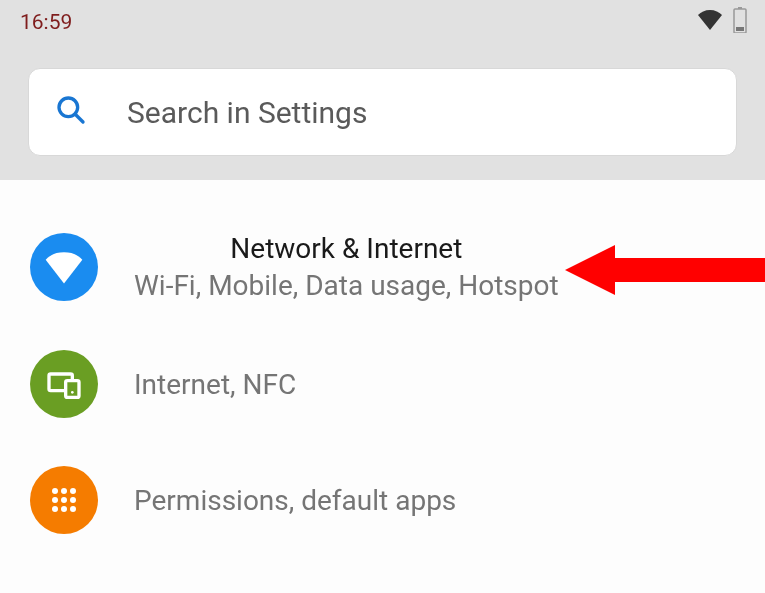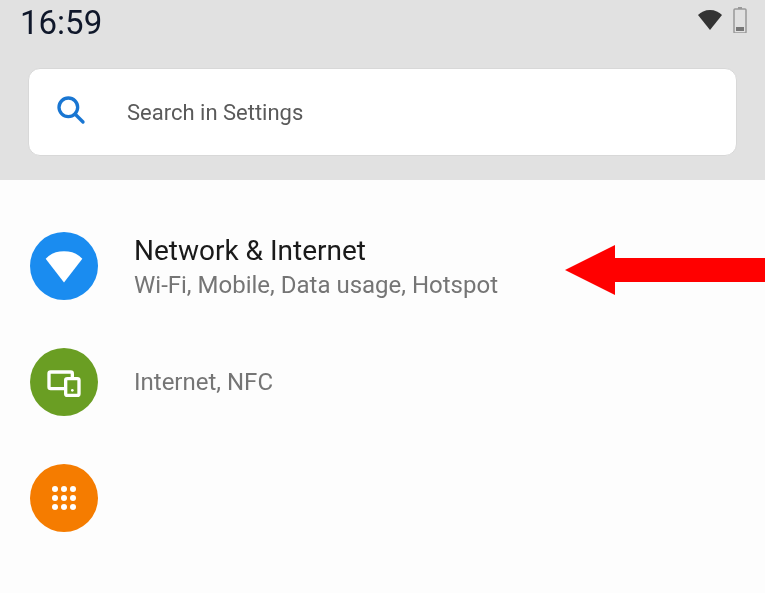--- a/index.html
+++ b/index.html
@@ -17,22 +17,22 @@
     }
     .status-bar {
       height: 44px;
       background: #e1e1e1;
       display: flex;
       align-items: center;
       justify-content: space-between;
       padding: 0 18px 0 20px;
     }
     .status-time {
-      font-size: 33px;
-      color: #0f172a;
+      font-size: 21px;
+      color: #7f1d1d;
       font-weight: 400;
     }
     .status-icons {
       display: flex;
       align-items: center;
       gap: 10px;
     }
     .search-section {
       background: #e1e1e1;
       padding: 24px 28px 24px 28px;
@@ -41,21 +41,21 @@
       background: #fff;
       border: 1px solid #d8d8d8;
       border-radius: 12px;
       height: 88px;
       display: flex;
       align-items: center;
       padding: 0 20px 0 26px;
       gap: 40px;
     }
     .search-placeholder {
-      font-size: 22px;
+      font-size: 30px;
       color: #5a5a5a;
       font-weight: 400;
     }
     .settings-list {
       padding-top: 28px;
     }
     .settings-item {
       display: flex;
       align-items: center;
       padding: 24px 30px 24px 30px;
@@ -74,23 +74,24 @@
     }
     .item-text {
       display: flex;
       flex-direction: column;
       gap: 4px;
     }
     .item-title {
       font-size: 28px;
       color: #1a1a1a;
       font-weight: 400;
+      text-align: center;
     }
     .item-subtitle {
-      font-size: 24px;
+      font-size: 28px;
       color: #757575;
       font-weight: 400;
     }
     .arrow-annotation {
       position: absolute;
       right: 0;
       top: 240px;
     }
   </style>
 </head>
@@ -161,20 +162,21 @@
         <circle cx="18" cy="6" r="2" fill="#fff"></circle>
         <circle cx="6" cy="12" r="2" fill="#fff"></circle>
         <circle cx="12" cy="12" r="2" fill="#fff"></circle>
         <circle cx="18" cy="12" r="2" fill="#fff"></circle>
         <circle cx="6" cy="18" r="2" fill="#fff"></circle>
         <circle cx="12" cy="18" r="2" fill="#fff"></circle>
         <circle cx="18" cy="18" r="2" fill="#fff"></circle>
       </svg>
     </div>
     <div class="item-text">
+      <span class="item-subtitle">Permissions, default apps</span>
     </div>
   </div>
 
 </div>
 
 <div class="arrow-annotation">
   <svg width="200" height="60" viewBox="0 0 200 60">
     <polygon points="0,30 50,5 50,18 200,18 200,42 50,42 50,55" fill="#ff0000"></polygon>
   </svg>
 </div>

